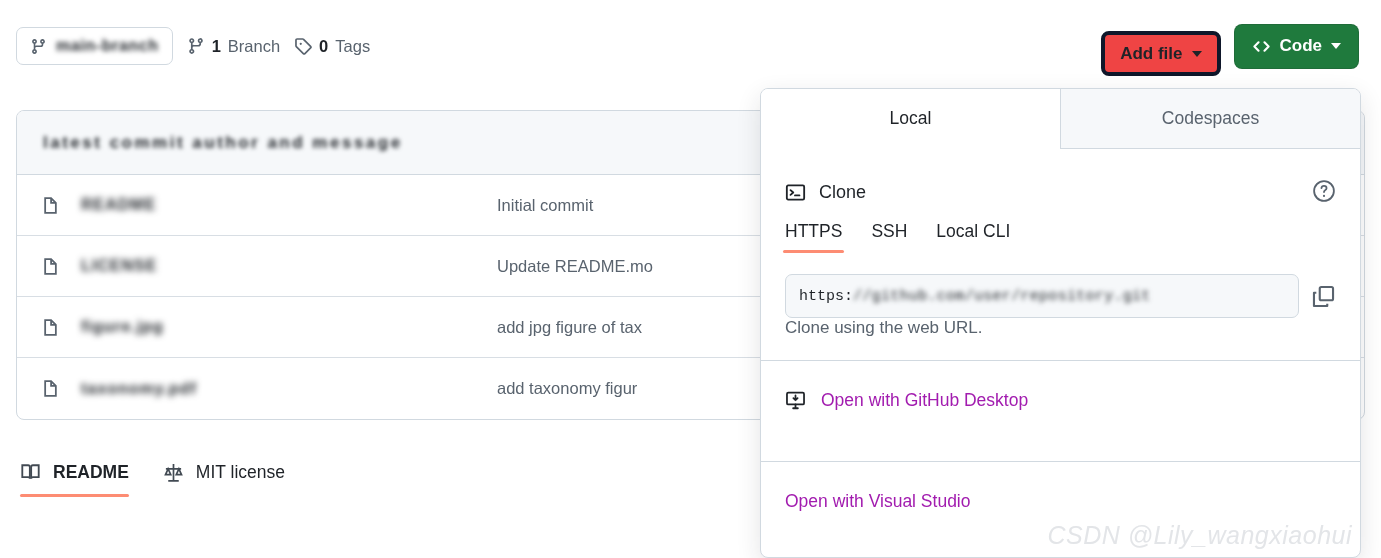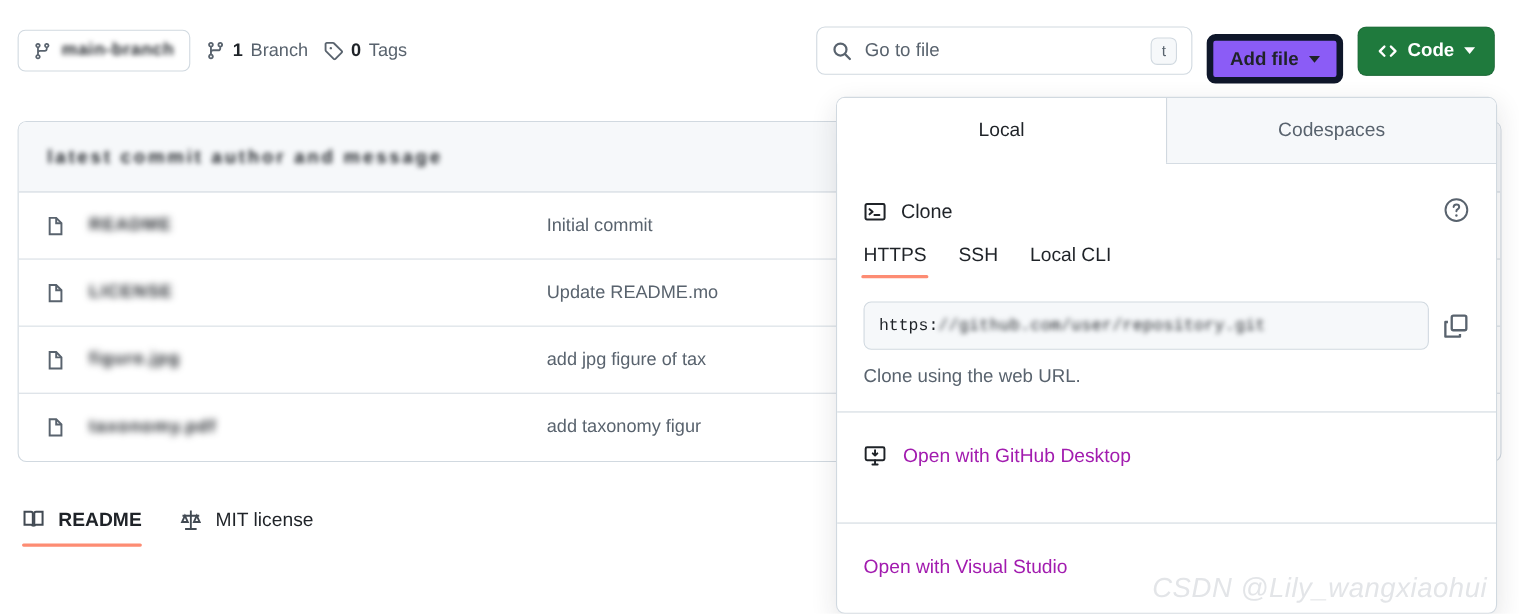--- a/index.html
+++ b/index.html
@@ -103,22 +103,22 @@
     gap: 9px;
     height: 45px;
     padding: 0 15px;
     border-radius: 8px;
     font-size: 17px;
     font-weight: 600;
     cursor: pointer;
     white-space: nowrap;
   }
   .btn-default {
-    border: 6px solid #0f172a;
-    background: #8b5cf6;
+    border: 4px solid #0f172a;
+    background: #ef4444;
     color: #1f2328;
     margin-top: 15px;
   }
   .btn-primary {
     border: 1px solid rgba(31,35,40,.15);
     background: #1f7a3d;
     color: #ffffff;
     padding: 0 17px;
   }
   .caret { width: 0; height: 0; border-left: 5.5px solid currentColor;
@@ -294,21 +294,20 @@
     text-align: center;
   }
   .cp-url-box .blurred-url {
     display: inline-block;
     filter: blur(2.4px);
     letter-spacing: 0.3px;
   }
   .cp-copy { cursor: pointer; flex: 0 0 auto; }
 
   .cp-caption {
-    margin-top: 14px;
     font-size: 17px;
     color: #59636e;
   }
 
   .cp-divider {
     height: 1px;
     background: #d1d9e0;
     margin-top: 22px;
   }
 
@@ -371,30 +370,20 @@
           <path d="M1 7.775V2.75C1 1.784 1.784 1 2.75 1h5.025c.464 0 .91.184 1.238.513l6.25 6.25a1.75 1.75 0 0 1 0 2.474l-5.026 5.026a1.75 1.75 0 0 1-2.474 0l-6.25-6.25A1.752 1.752 0 0 1 1 7.775Zm1.5 0c0 .066.026.13.073.177l6.25 6.25a.25.25 0 0 0 .354 0l5.025-5.025a.25.25 0 0 0 0-.354l-6.25-6.25a.25.25 0 0 0-.177-.073H2.75a.25.25 0 0 0-.25.25ZM6 5a1 1 0 1 1 0 2 1 1 0 0 1 0-2Z"></path>
         </svg>
       </span>
       <span class="num">0</span>
       <span class="lbl">Tags</span>
     </div>
   </div>
 
   <div class="toolbar-right">
 
-    <div class="file-search">
-      <span class="ic">
-        <svg width="19" height="19" viewBox="0 0 16 16" fill="none" stroke="#59636e" stroke-width="1.7">
-          <circle cx="6.8" cy="6.8" r="4.6"></circle>
-          <path d="M10.3 10.3 14 14" stroke-linecap="round"></path>
-        </svg>
-      </span>
-      <span class="ph">Go to file</span>
-      <span class="kbd">t</span>
-    </div>
 
     <div class="btn btn-default">
       <span>Add file</span>
       <span class="caret"></span>
     </div>
 
     <div class="btn btn-primary">
       <span class="ic">
         <svg width="19" height="19" viewBox="0 0 16 16" fill="none" stroke="#ffffff" stroke-width="1.8" stroke-linecap="round" stroke-linejoin="round">
           <path d="M5.5 4.5 2 8l3.5 3.5"></path>

